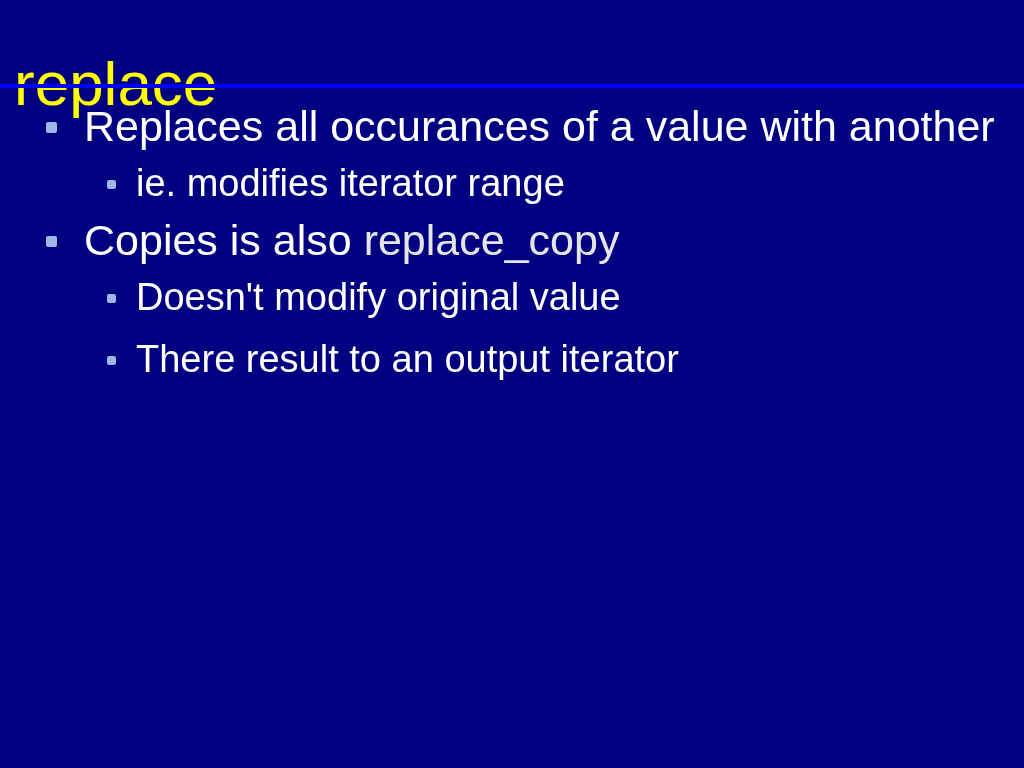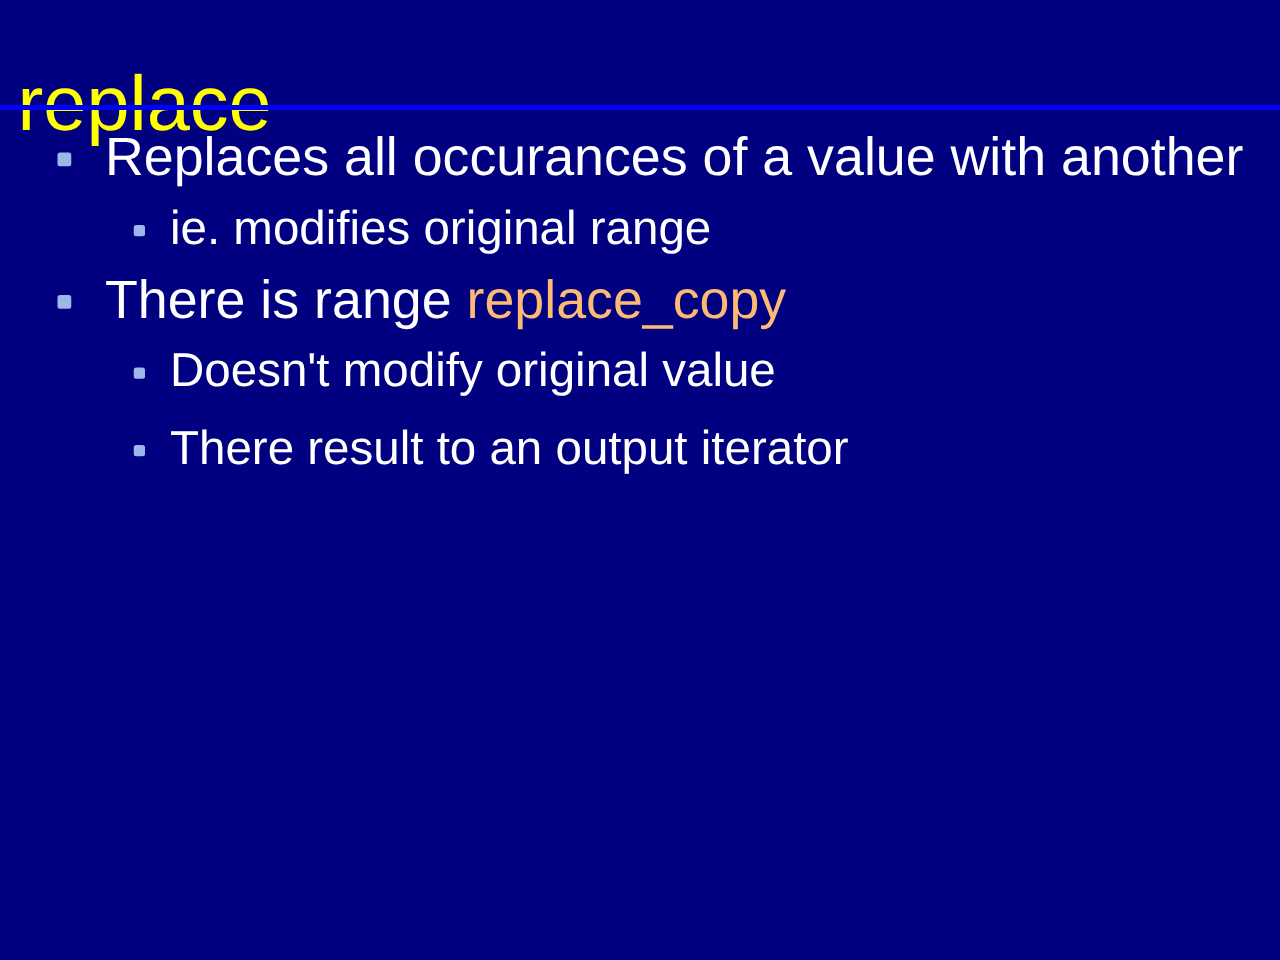--- a/index.html
+++ b/index.html
@@ -83,21 +83,21 @@
   li.l2 > .bullet {
     position: absolute;
     left: 107px;
     top: 28px;
     width: 9px;
     height: 9px;
     background: #9db8e8;
     border-radius: 2px;
   }
   .hl {
-    color: #fdba74;
+    color: #e5e5e5;
   }
   .txt {
     white-space: pre-wrap;
   }
 </style>
 </head>
 <body>
 
 <div class="slide">
 
@@ -110,28 +110,28 @@
 
       <li class="l1">
         <span class="bullet"></span>
         <span class="txt">Replaces all occurances of a value with another</span>
       </li>
 
       <li style="list-style:none">
         <ul class="level2">
           <li class="l2">
             <span class="bullet"></span>
-            <span class="txt">ie. modifies original range</span>
+            <span class="txt">ie. modifies iterator range</span>
           </li>
         </ul>
       </li>
 
       <li class="l1">
         <span class="bullet"></span>
-        <span class="txt">There is range </span><span class="hl">replace_copy</span>
+        <span class="txt">Copies is also </span><span class="hl">replace_copy</span>
       </li>
 
       <li style="list-style:none">
         <ul class="level2">
           <li class="l2">
             <span class="bullet"></span>
             <span class="txt">Doesn't modify original value</span>
           </li>
           <li class="l2">
             <span class="bullet"></span>

